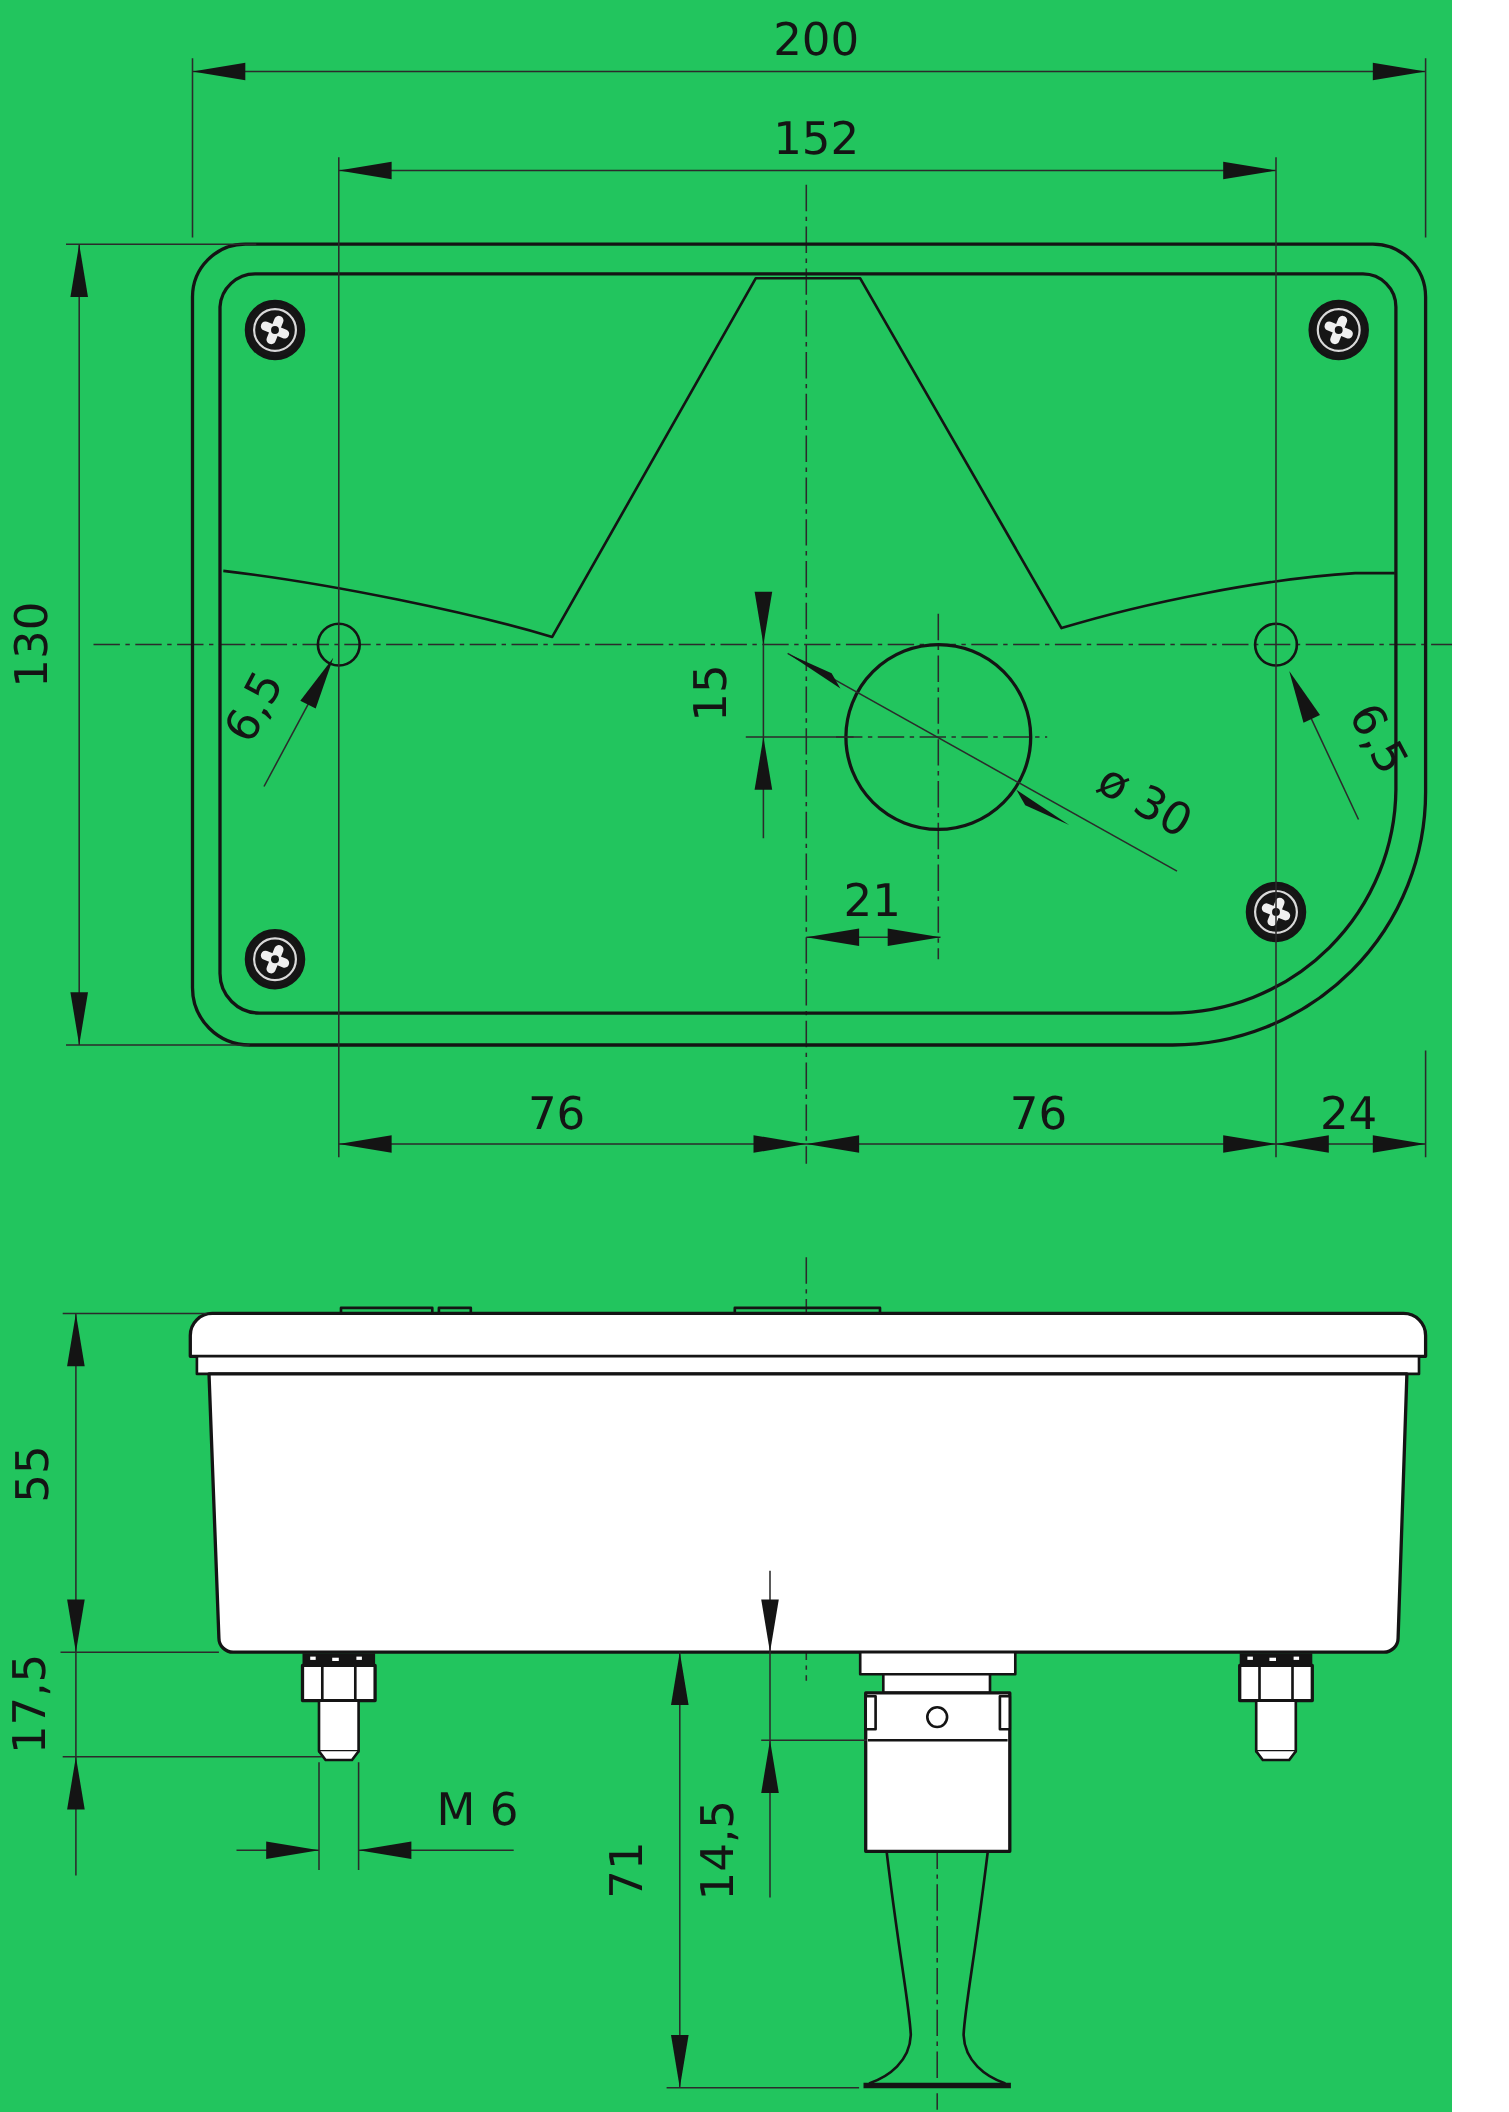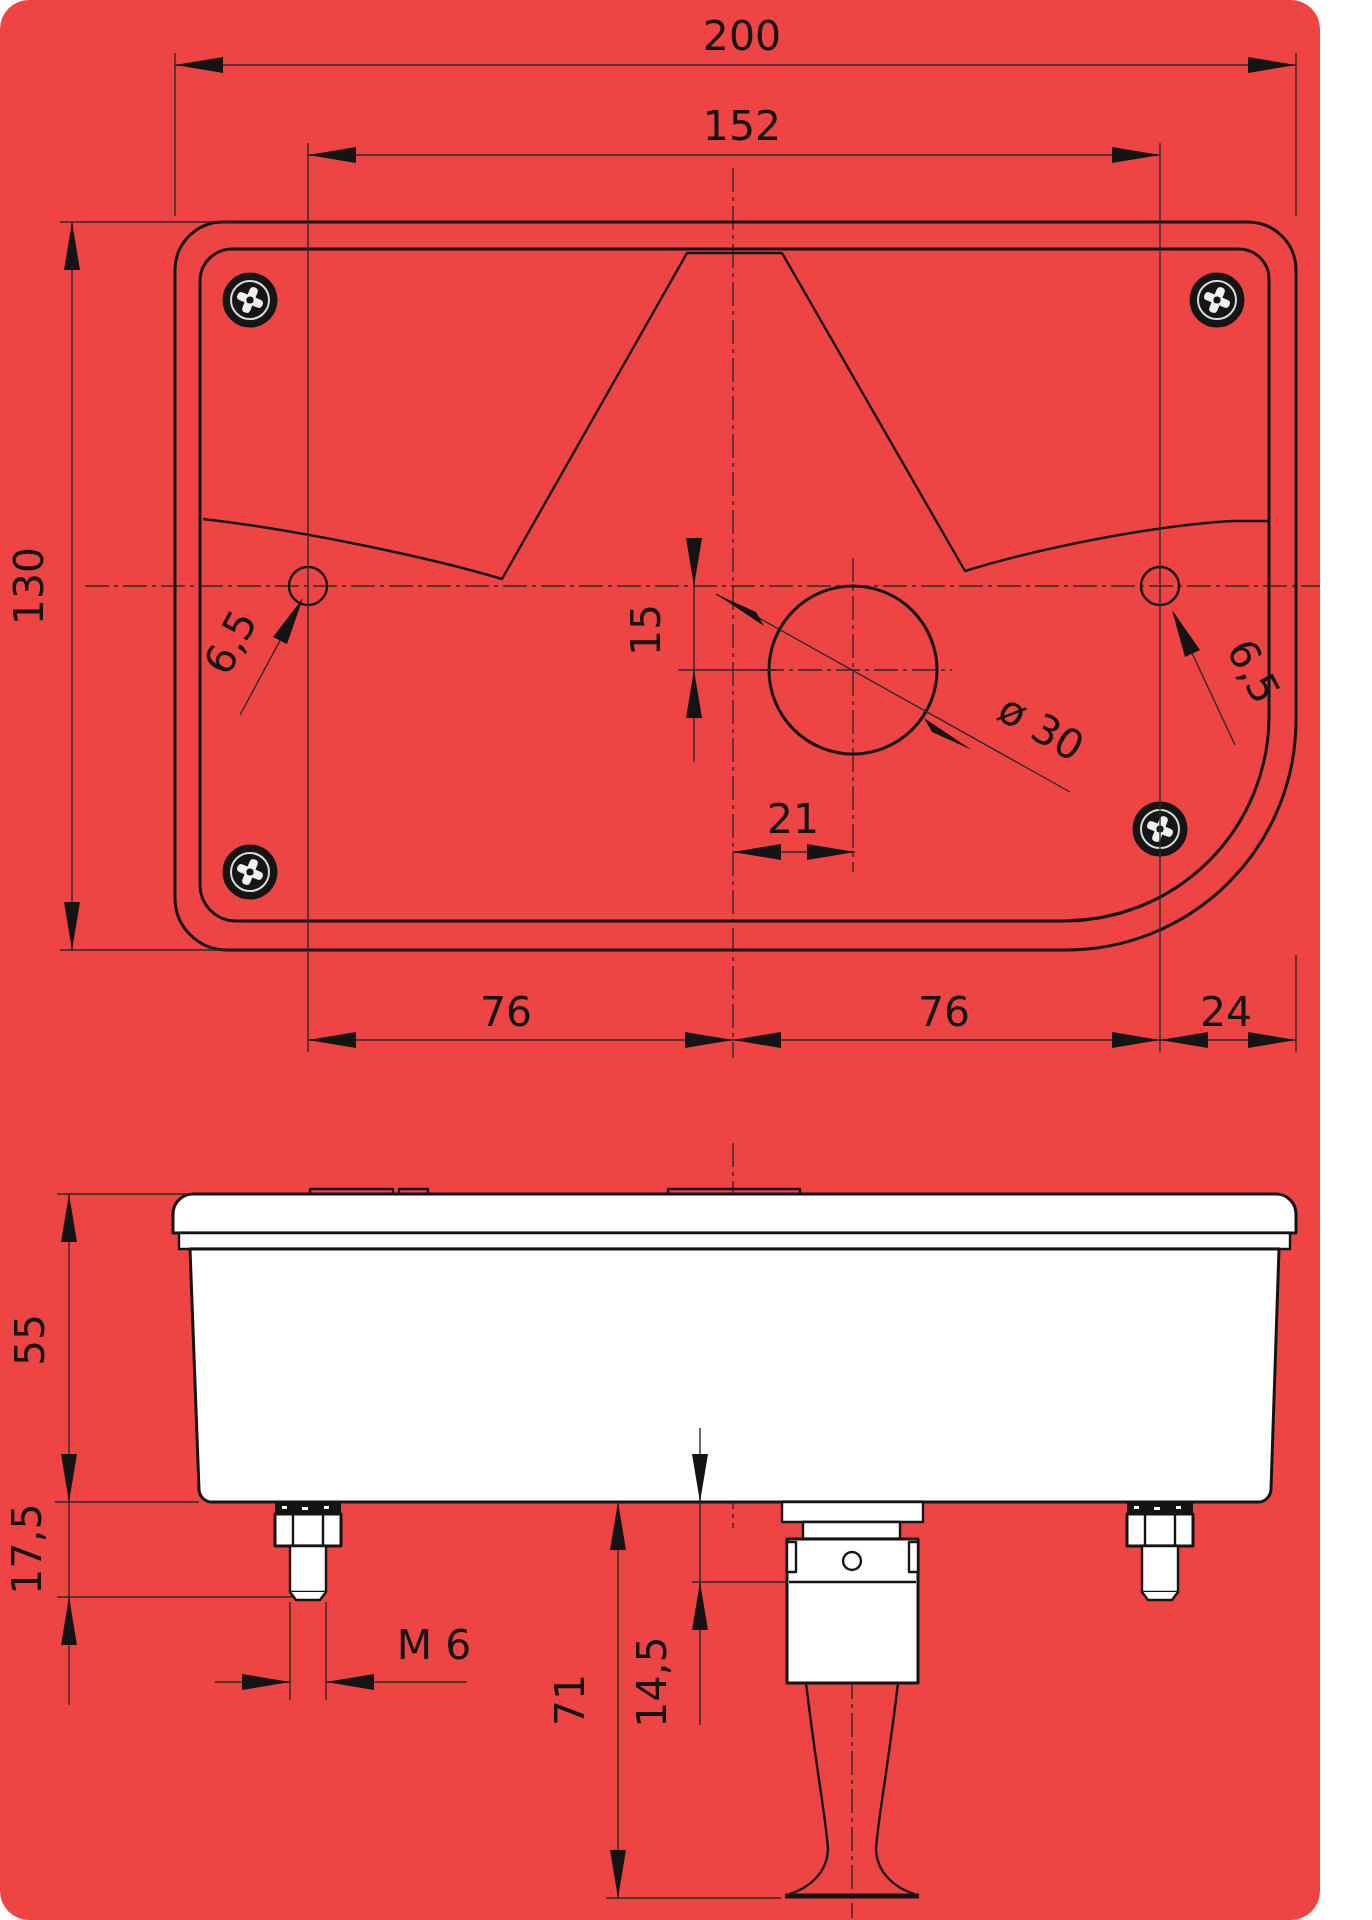--- a/index.html
+++ b/index.html
@@ -1,16 +1,16 @@
 <!DOCTYPE html>
 <html><head>
 <meta charset="utf-8">
 <style>
   html,body{margin:0;padding:0;background:#fff;}
-  .page{position:relative;width:1320px;height:1920px;background:#ef4444;overflow:hidden;border-radius:29px;}
+  .page{position:relative;width:1320px;height:1920px;background:#22c55e;overflow:hidden;}
   svg{display:block;}
   text{font-family:"DejaVu Sans","Liberation Sans",sans-serif;fill:#141414;}
   .dimtxt{font-size:41px;}
   .obj{stroke:#141414;stroke-width:3;fill:none;stroke-linejoin:round;}
   .obj2{stroke:#141414;stroke-width:2.4;fill:none;stroke-linejoin:round;}
   .objw{stroke:#141414;stroke-width:3;fill:#ffffff;stroke-linejoin:round;}
   .obj2w{stroke:#141414;stroke-width:2.4;fill:#ffffff;stroke-linejoin:round;}
   .dim{stroke:#2b2b2b;stroke-width:1.4;fill:none;}
   .cl{stroke:#2b2b2b;stroke-width:1.4;fill:none;stroke-dasharray:24 5 4 5;}
   .arr{fill:#141414;stroke:none;}

